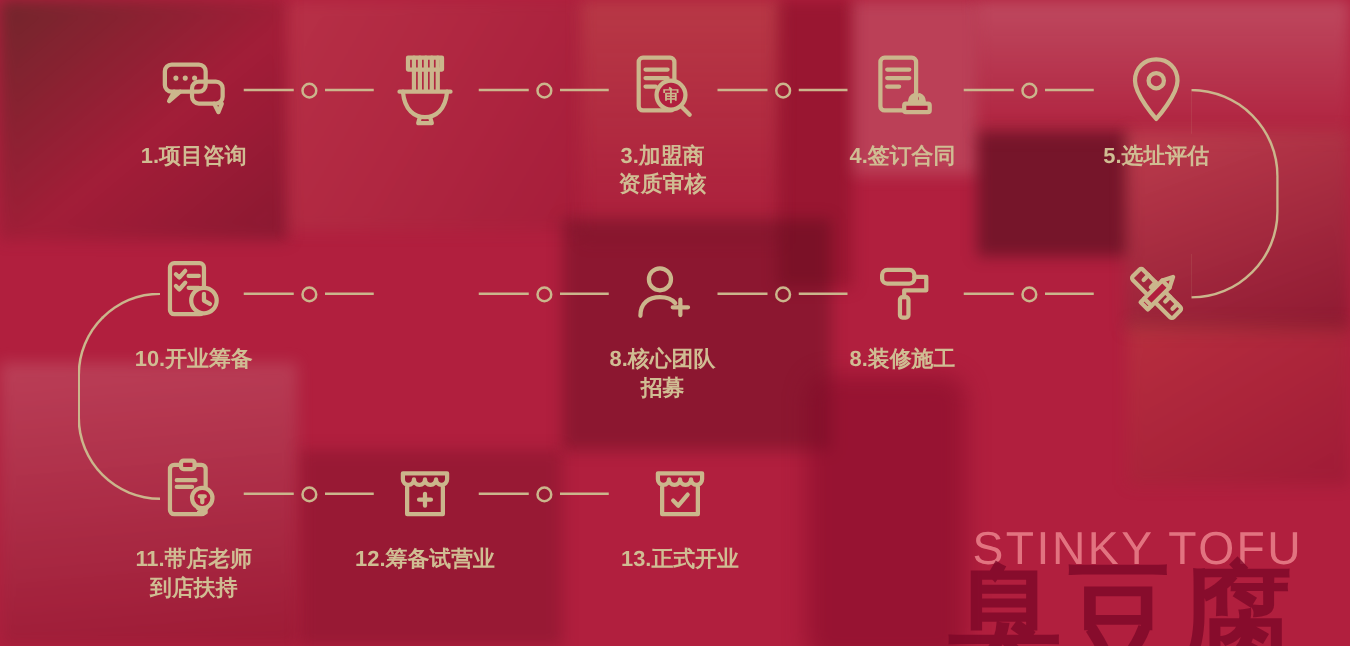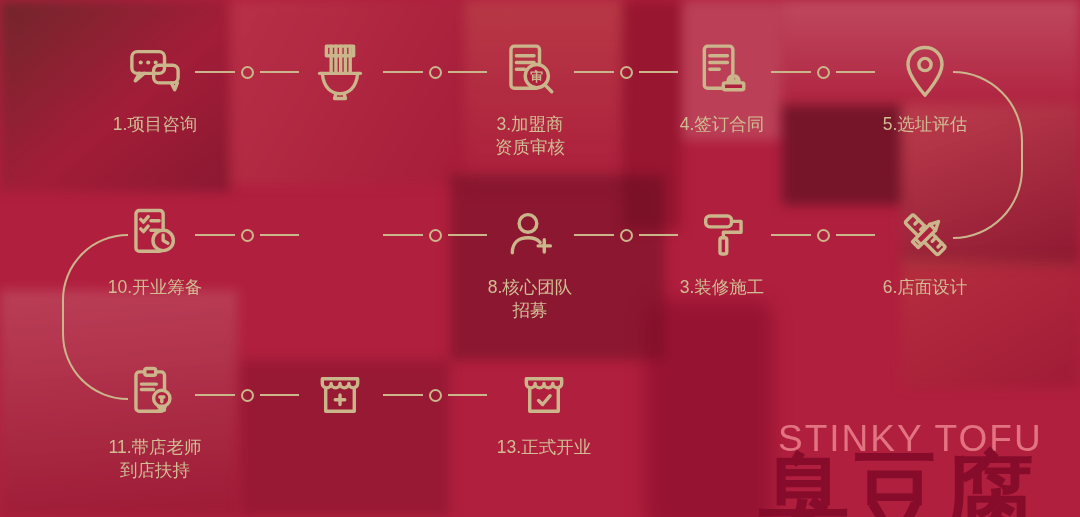--- a/index.html
+++ b/index.html
@@ -24,21 +24,21 @@
     background:rgba(125,8,38,.5);filter:blur(9px);border-radius:18px;
   }
   .node{position:absolute;width:170px;transform:translateX(-50%);text-align:center;}
   .node svg{width:68px;height:68px;display:block;margin:0 auto;}
   .icon *{stroke:#cbb68c;fill:none;stroke-width:5;stroke-linecap:round;stroke-linejoin:round;}
   .icon .f{fill:#cbb68c;stroke:none;}
   .icon .wipe{fill:#b11f3e;}
   .icon .glyph{fill:#cbb68c;stroke:none;font-size:19px;font-weight:700;font-family:"Liberation Sans",sans-serif;}
   .label{
     margin-top:7px;font-size:17.5px;line-height:1.3;color:#d0bd93;
-    white-space:pre-line;font-weight:400;
+    white-space:pre-line;font-weight:700;
   }
   .connector{position:absolute;width:104px;height:10px;display:flex;align-items:center;}
   .connector .cl{display:block;flex:1;height:2px;background:#cbb68c;}
   .connector .dot{display:block;width:9px;height:9px;border:2px solid #cbb68c;border-radius:50%;margin:0 6px;background:transparent;}
   .arc{position:absolute;border:2px solid #cbb68c;}
   .arc-right{left:953px;top:71px;width:68px;height:164px;border-left:none;border-radius:0 82px 82px 0;}
   .arc-left{left:62px;top:234px;width:64px;height:162px;border-right:none;border-radius:81px 0 0 81px;}
 </style>
 </head>
 <body>
@@ -192,35 +192,34 @@
     <div class="label">8.核心团队
 招募</div>
   </div>
 
   <div class="node" style="left:722px;top:201px">
     <svg class="icon" viewBox="0 0 100 100">
       <rect x="26" y="22" width="38" height="16" rx="6"></rect>
       <path d="M64,30 h14 v16 H52 v8"></path>
       <rect x="47" y="54" width="10" height="24" rx="3"></rect>
     </svg>
-    <div class="label">3.装修施工</div>
+    <div class="label">8.装修施工</div>
   </div>
 
   <div class="node" style="left:925px;top:201px">
     <svg class="icon" viewBox="0 0 100 100">
       <g transform="rotate(45 50 50)">
         <rect x="16" y="41" width="68" height="17" rx="3"></rect>
         <path d="M28,41 v8 M40,41 v8 M52,41 v8 M64,41 v8 M76,41 v8"></path>
       </g>
       <g transform="rotate(-45 50 50)">
         <path class="wipe" d="M30,44 h36 l12,6 -12,6 h-36 z"></path>
         <path d="M66,44 v12 M36,44 v12"></path>
       </g>
     </svg>
-    <div class="label">6.店面设计</div>
   </div>
 
   <div class="node" style="left:155px;top:361px">
     <svg class="icon" viewBox="0 0 100 100">
       <rect x="22" y="16" width="42" height="58" rx="5"></rect>
       <rect class="wipe" x="35" y="11" width="16" height="10" rx="3"></rect>
       <path d="M30,34 h22 M30,42 h18"></path>
       <circle class="wipe" cx="60" cy="55" r="12"></circle>
       <path d="M57,53 h6 M60,53 v7"></path>
       <path d="M55,67 h10 M56,72 h8"></path>
@@ -228,20 +227,21 @@
     <div class="label">11.带店老师
 到店扶持</div>
   </div>
 
   <div class="node" style="left:340px;top:361px">
     <svg class="icon" viewBox="0 0 100 100">
       <path d="M24,26 h52 v7 a6.5,6.5 0 0 1 -13,0 a6.5,6.5 0 0 1 -13,0 a6.5,6.5 0 0 1 -13,0 a6.5,6.5 0 0 1 -13,0 z"></path>
       <path d="M29,42 V74 h42 V42"></path>
       <path d="M50,50 v14 M43,57 h14"></path>
     </svg>
+    <div class="label">12.筹备试营业</div>
   </div>
 
   <div class="node" style="left:544px;top:361px">
     <svg class="icon" viewBox="0 0 100 100">
       <path d="M24,26 h52 v7 a6.5,6.5 0 0 1 -13,0 a6.5,6.5 0 0 1 -13,0 a6.5,6.5 0 0 1 -13,0 a6.5,6.5 0 0 1 -13,0 z"></path>
       <path d="M29,42 V74 h42 V42"></path>
       <path d="M42,58 l6,6 11,-13"></path>
     </svg>
     <div class="label">13.正式开业</div>
   </div>

